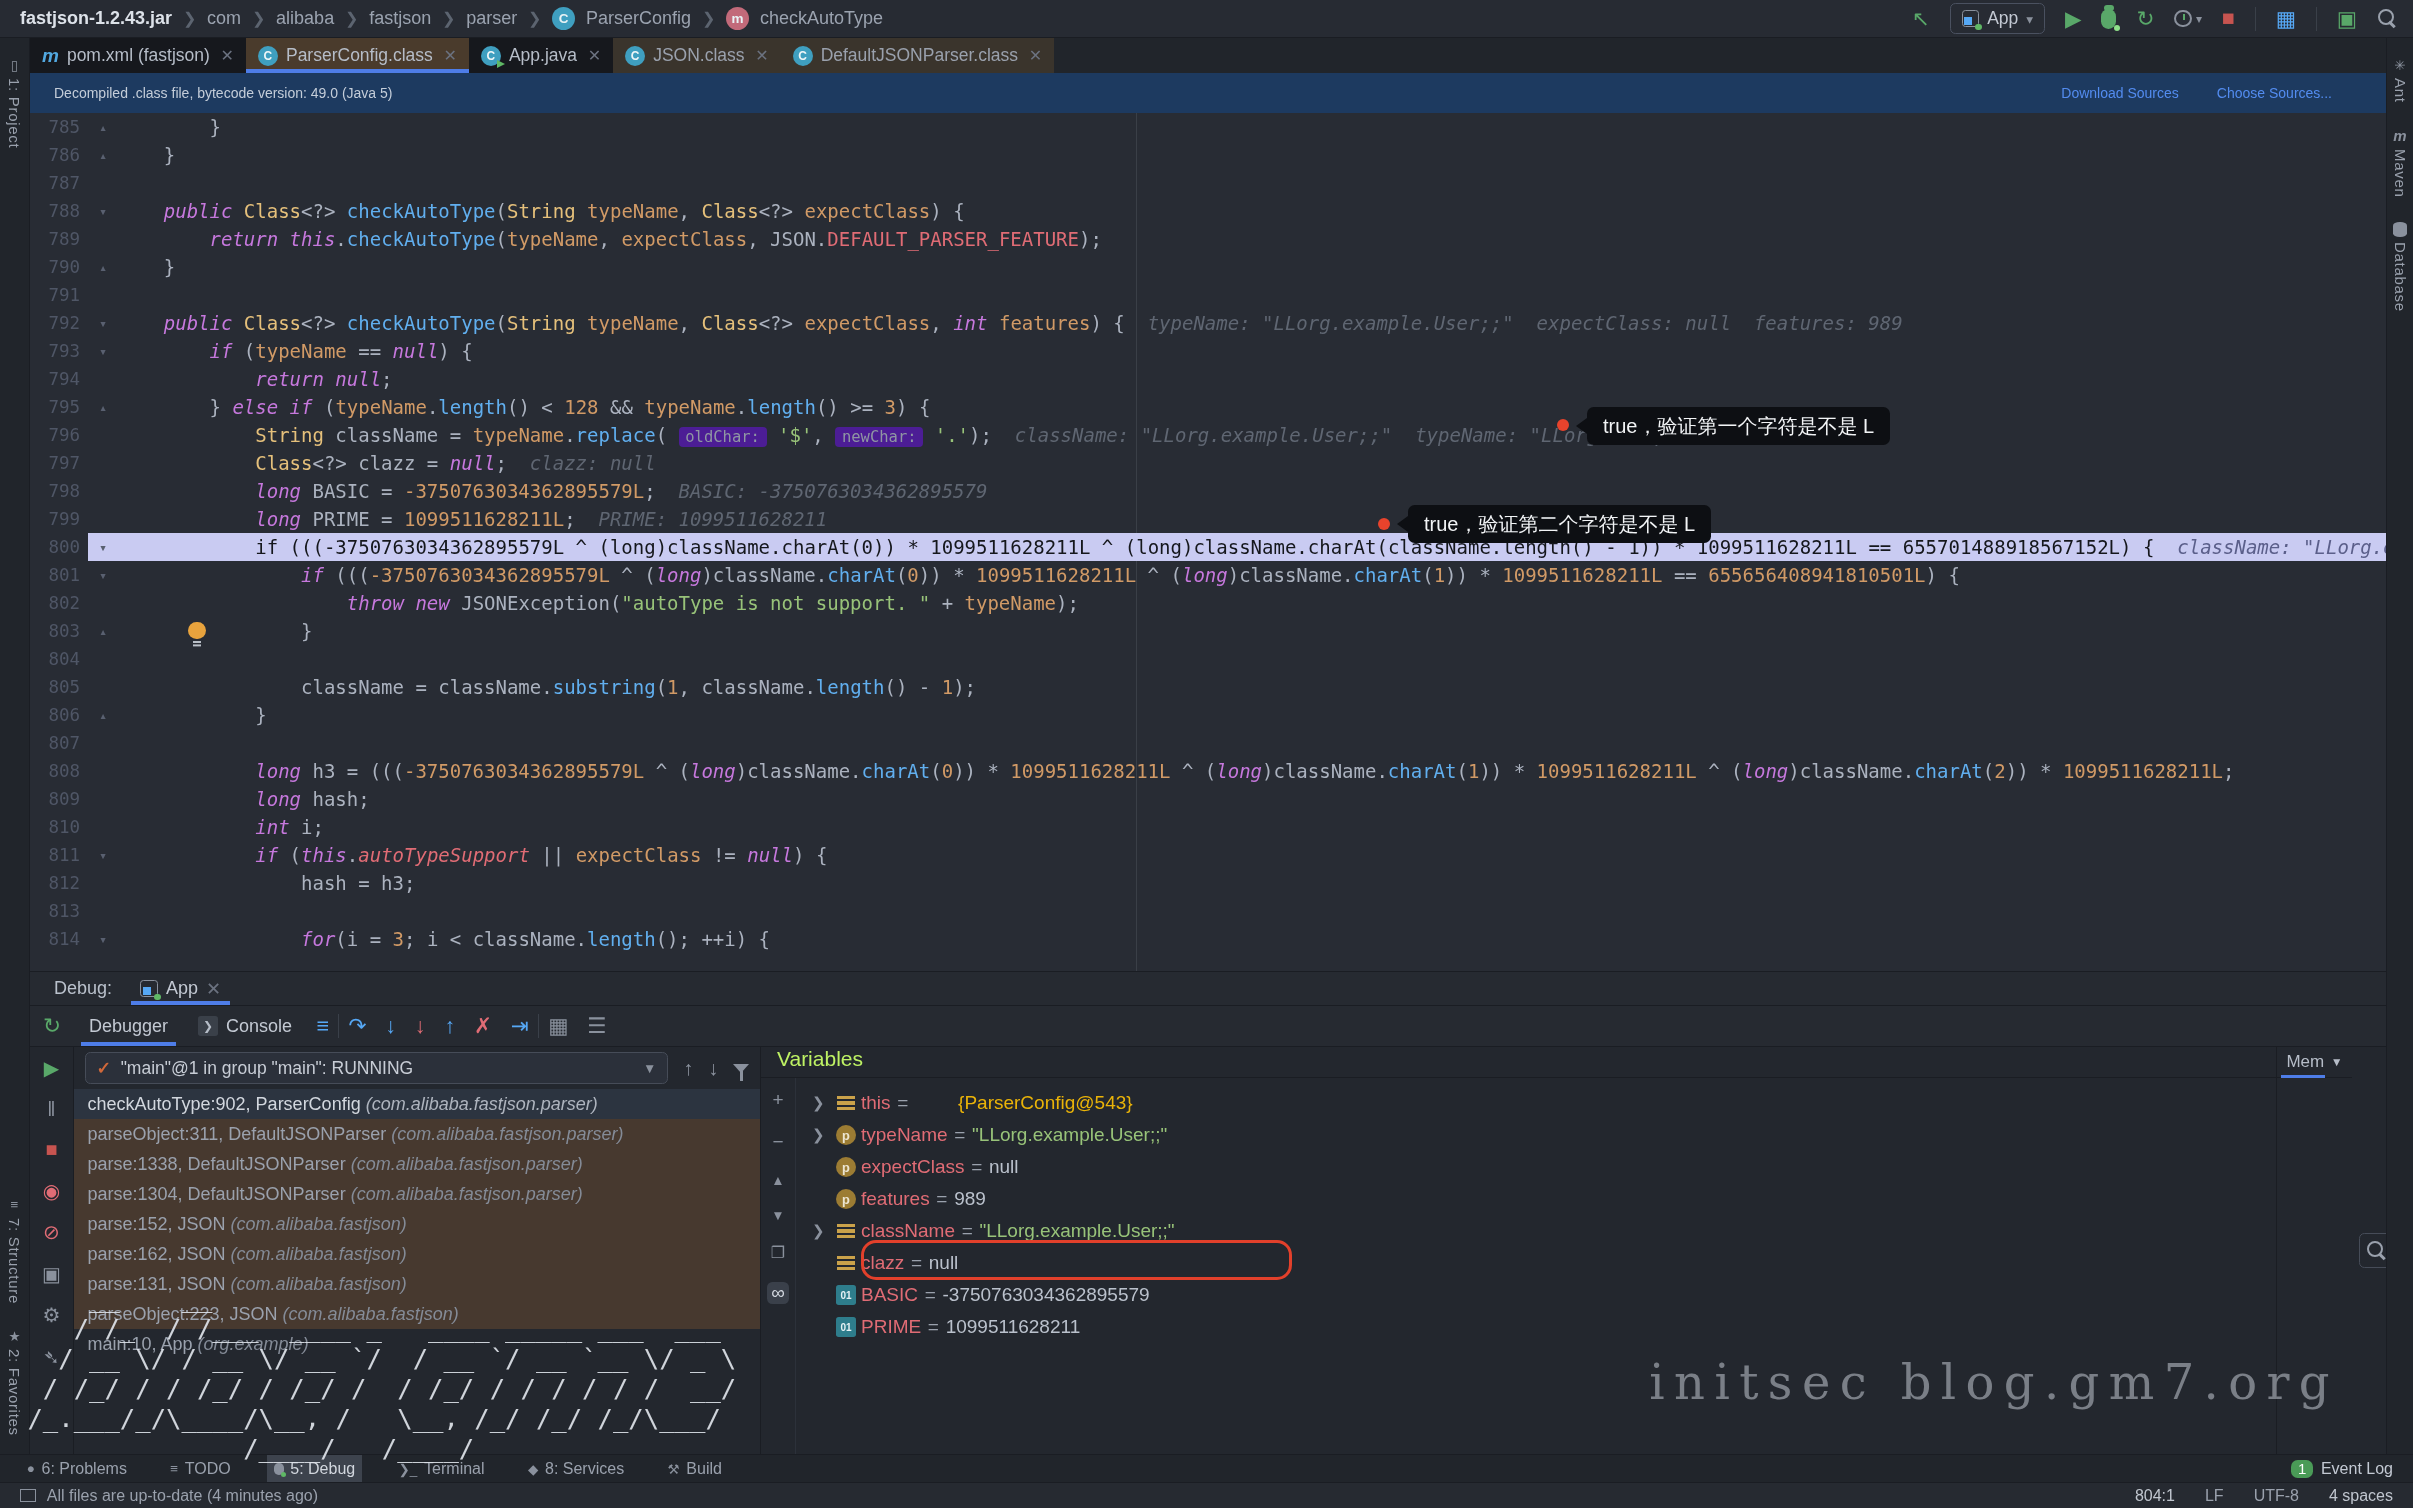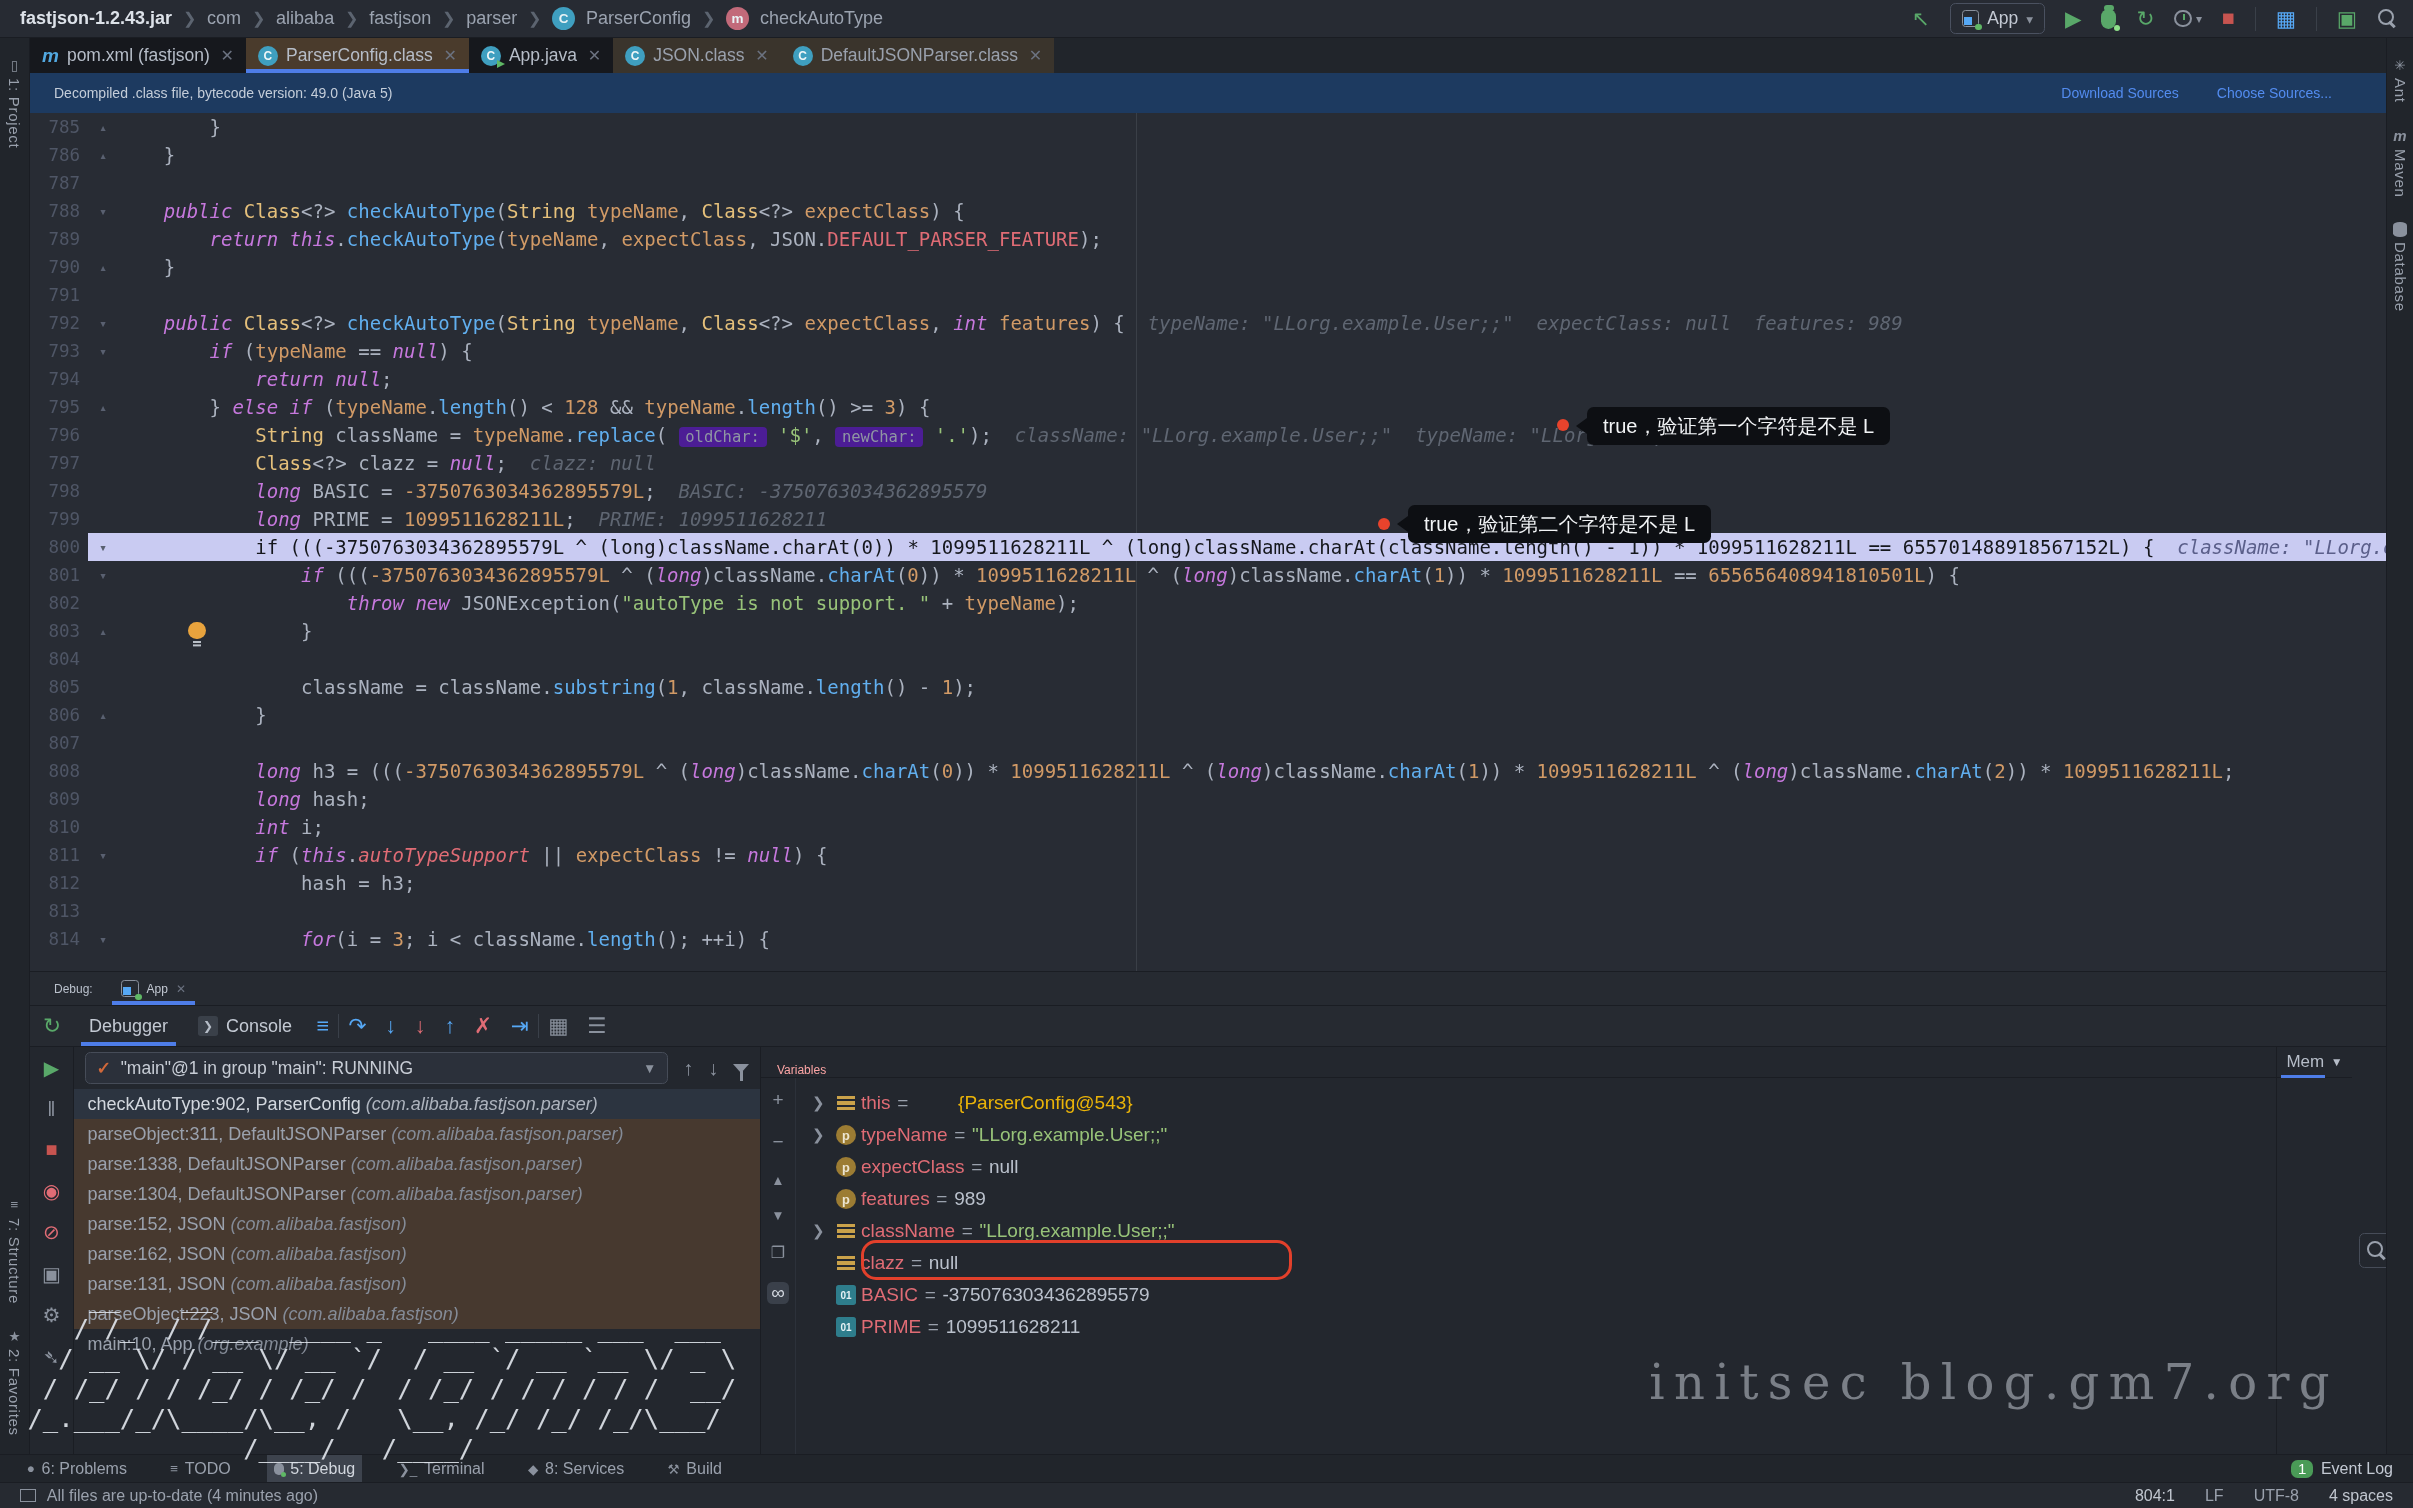--- a/index.html
+++ b/index.html
@@ -85,21 +85,21 @@
   .tk-w { color:#abb2bf; }
   .tk-h { color:#5f6672; font-style:italic; }
   .tk-c { background:#4c1d95; color:#8f96a3; border-radius:4px; padding:1.3px 6.7px; font-size:15.5px; }
   .bulb { position:absolute; left:100px; top:4.7px; width:17.5px; height:17.5px; border-radius:50%; background:#e8a33d; }
   .bulb::after { content:""; position:absolute; left:4.7px; top:19px; width:8px; height:2px; background:#b9bfc7; box-shadow:0 3.4px 0 #b9bfc7; }
   .tooltip { position:absolute; background:#0d0f13; color:#f2f4f6; font-family:"Liberation Sans",sans-serif; font-size:20px; height:38px; line-height:38px; padding:0 16px; border-radius:6.7px; z-index:6; }
   .tooltip::before { content:""; position:absolute; left:-10.8px; top:10.8px; border-right:11.4px solid #0d0f13; border-top:8px solid transparent; border-bottom:8px solid transparent; }
   .rdot { position:absolute; width:12px; height:12px; border-radius:50%; background:#e8432c; z-index:6; }
 
   
-  .dbg-head { height:34px; background:#262a31; border-top:0.7px solid #1a1d23; display:flex; align-items:center; padding-left:24px; font-size:12px; flex:none;}
+  .dbg-head { height:34px; background:#262a31; border-top:0.7px solid #1a1d23; display:flex; align-items:center; padding-left:24px; font-size:18px; flex:none;}
   .dbg-tab { display:flex; align-items:center; gap:8px; margin-left:19px; height:100%; padding:0 9.4px; position:relative; color:#c3c9d3;}
   .dbg-tab::after{content:"";position:absolute;left:0;right:0;bottom:0;height:4px;background:#4e7de8;}
   .dbg-tab .x{color:#6b7280;}
   .dbg-toolbar { height:42px; background:#262a31; border-top:0.7px solid #1a1d23; border-bottom:0.7px solid #1a1d23; display:flex; align-items:center; flex:none; }
   .dt-left { width:44px; display:flex; justify-content:center; flex:none;}
   .dtab { font-size:18px; color:#c3c9d3; padding:0 15px; height:100%; display:flex; align-items:center; gap:8px; position:relative;}
   .dtab.sel::after{content:"";position:absolute;left:6.7px;right:6.7px;bottom:0;height:4px;background:#4e7de8;}
   .consoleic { width:20px;height:20px;background:#3a4049;border-radius:2.7px;color:#b6bdc8;font-size:12px;display:flex;align-items:center;justify-content:center;}
   .sicon { font-size:21.5px; margin:0 9.4px; }
   .blue { color:#56a8f5; } .sred { color:#e06c75; } .gray { color:#8a919d; }
@@ -116,21 +116,21 @@
   .funnel{width:0;height:0;border-left:8px solid transparent;border-right:8px solid transparent;border-top:9.4px solid #8a919d;position:relative;}
   .funnel::after{content:"";position:absolute;left:-1.3px;top:-2px;width:2.7px;height:10.8px;background:#8a919d;}
   .flist { flex:1; overflow:hidden; font-size:18px; }
   .frow { height:30px; line-height:30px; padding:0 13.5px; white-space:nowrap; color:#9aa1ad;}
   .frow .pkg { font-style:italic; color:#848b97; }
   .frow.sel { background:#2c3440; color:#d2d7de; }
   .frow.sel .pkg { color:#aeb4be; }
   .frow.lib { background:#47392f; }
 
   .vars { flex:1; background:#23272e; display:flex; flex-direction:column; min-width:0; position:relative;}
-  .vhead { height:31px; border-bottom:0.7px solid #1a1d23; display:flex; align-items:flex-end; padding-left:16px; font-size:12px; color:#fca5a5; flex:none;}
+  .vhead { height:31px; border-bottom:0.7px solid #1a1d23; display:flex; align-items:flex-start; padding-left:16px; font-size:21px; color:#bef264; flex:none;}
   .vbody { flex:1; display:flex; min-height:0;}
   .vstrip { width:35px; flex:none; border-right:0.7px solid #2c313a; display:flex; flex-direction:column; align-items:center; padding-top:10.8px; gap:20px; color:#8a919d; font-size:19px;}
   .inf { background:#3a404a; color:#d5dae2; border-radius:5.4px; padding:0 4px; }
   .vrows { flex:1; padding-top:9.4px; position:relative;}
   .vrow { height:32px; display:flex; align-items:center; padding-left:9.4px; font-size:19px;}
   .vchev { width:25.6px; color:#8a919d; font-size:15px; text-align:center;}
   .vico { width:30px; display:flex; justify-content:center; }
   .stackicon { width:17.5px; height:14px; background:repeating-linear-gradient(to bottom,#caa24a 0 3.4px,transparent 3.4px 5.4px); }
   .pico { width:20px;height:20px;border-radius:50%;background:#9c7c33;color:#ece5d2;font-size:12.8px;font-weight:bold;display:flex;align-items:center;justify-content:center;}
   .prico { width:20px;height:20px;background:#2e7d8c;color:#e6f2f5;font-size:10px;font-weight:bold;display:flex;align-items:center;justify-content:center;border-radius:2.7px;}

